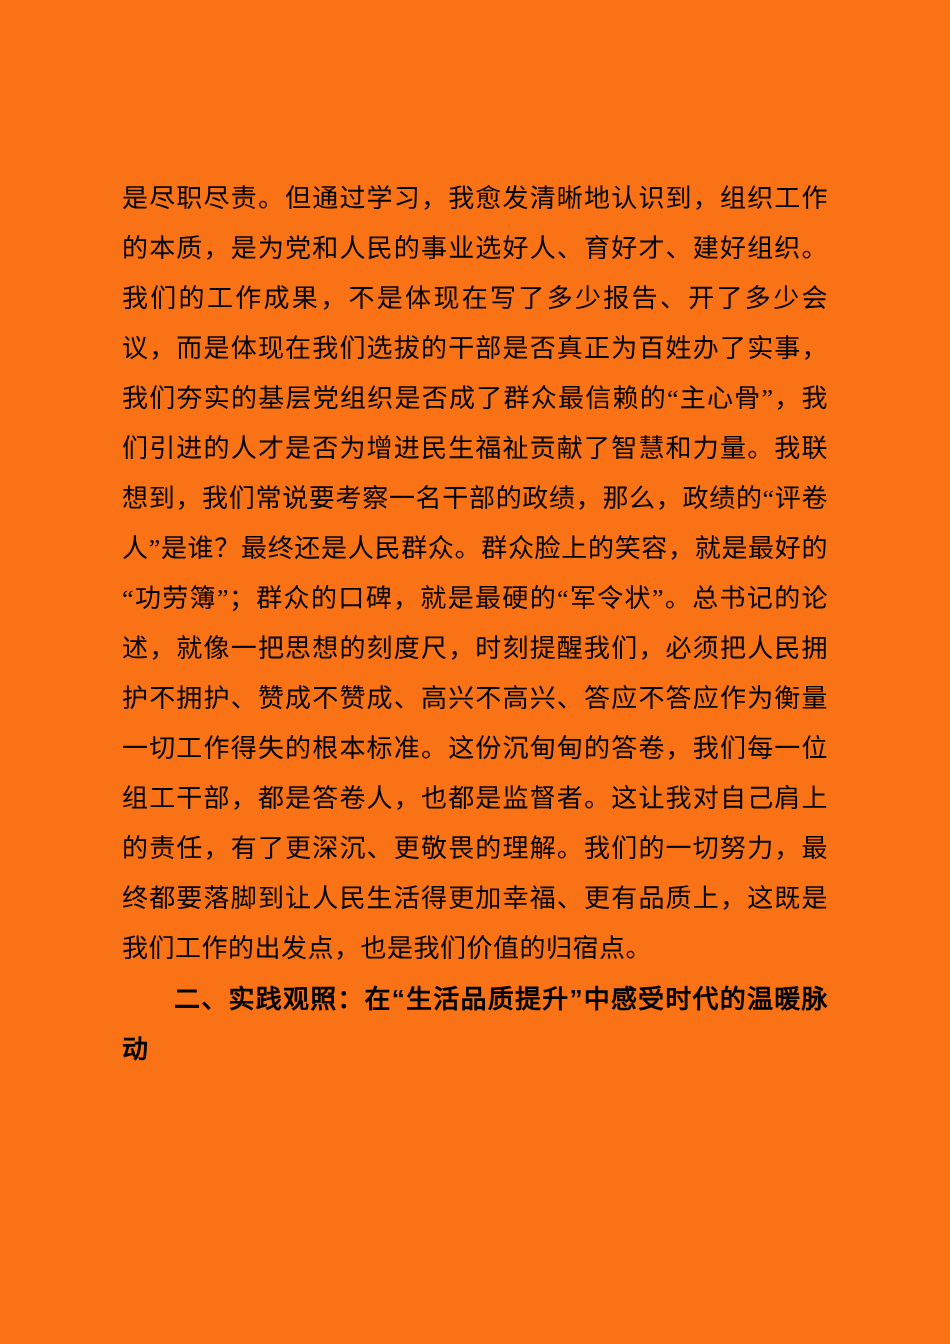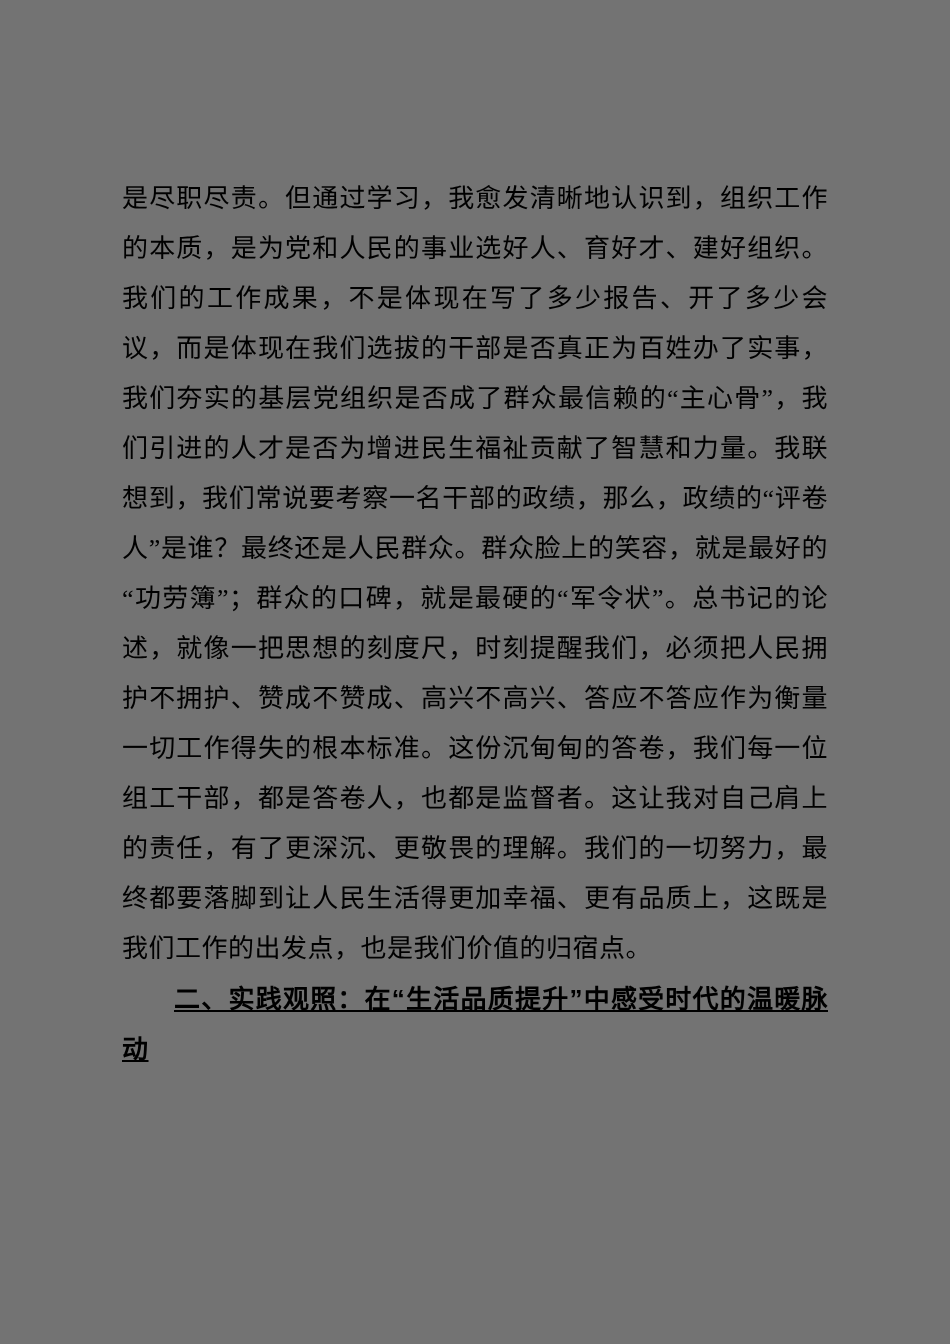--- a/index.html
+++ b/index.html
@@ -5,21 +5,21 @@
   html, body {
     margin: 0;
     padding: 0;
     background: #ffffff;
   }
   .page {
     position: relative;
     width: 950px;
     height: 1344px;
     box-sizing: border-box;
-    background: #737373;
+    background: #f97316;
     padding: 174px 122px 0 122px;
     overflow: hidden;
     color: #000000;
   }
   .body-text {
     margin: 0;
     font-family: "Liberation Serif", "DejaVu Serif", serif;
     font-size: 26px;
     line-height: 50px;
     color: #000000;
@@ -34,21 +34,20 @@
     margin: 0;
     font-family: "Liberation Sans", "DejaVu Sans", sans-serif;
     font-weight: bold;
     font-size: 26px;
     line-height: 50px;
     color: #000000;
     text-align: justify;
     text-justify: inter-character;
     text-indent: 2em;
     letter-spacing: 0.5px;
-    text-decoration: underline;
   }
 </style>
 </head>
 <body>
 
 <div class="page">
   <p class="body-text">是尽职尽责。但通过学习，我愈发清晰地认识到，组织工作的本质，是为党和人民的事业选好人、育好才、建好组织。我们的工作成果，不是体现在写了多少报告、开了多少会议，而是体现在我们选拔的干部是否真正为百姓办了实事，我们夯实的基层党组织是否成了群众最信赖的“主心骨”，我们引进的人才是否为增进民生福祉贡献了智慧和力量。我联想到，我们常说要考察一名干部的政绩，那么，政绩的“评卷人”是谁？最终还是人民群众。群众脸上的笑容，就是最好的“功劳簿”；群众的口碑，就是最硬的“军令状”。总书记的论述，就像一把思想的刻度尺，时刻提醒我们，必须把人民拥护不拥护、赞成不赞成、高兴不高兴、答应不答应作为衡量一切工作得失的根本标准。这份沉甸甸的答卷，我们每一位组工干部，都是答卷人，也都是监督者。这让我对自己肩上的责任，有了更深沉、更敬畏的理解。我们的一切努力，最终都要落脚到让人民生活得更加幸福、更有品质上，这既是我们工作的出发点，也是我们价值的归宿点。</p>
   <h2 class="section-heading">二、实践观照：在“生活品质提升”中感受时代的温暖脉动</h2>
 </div>
 

